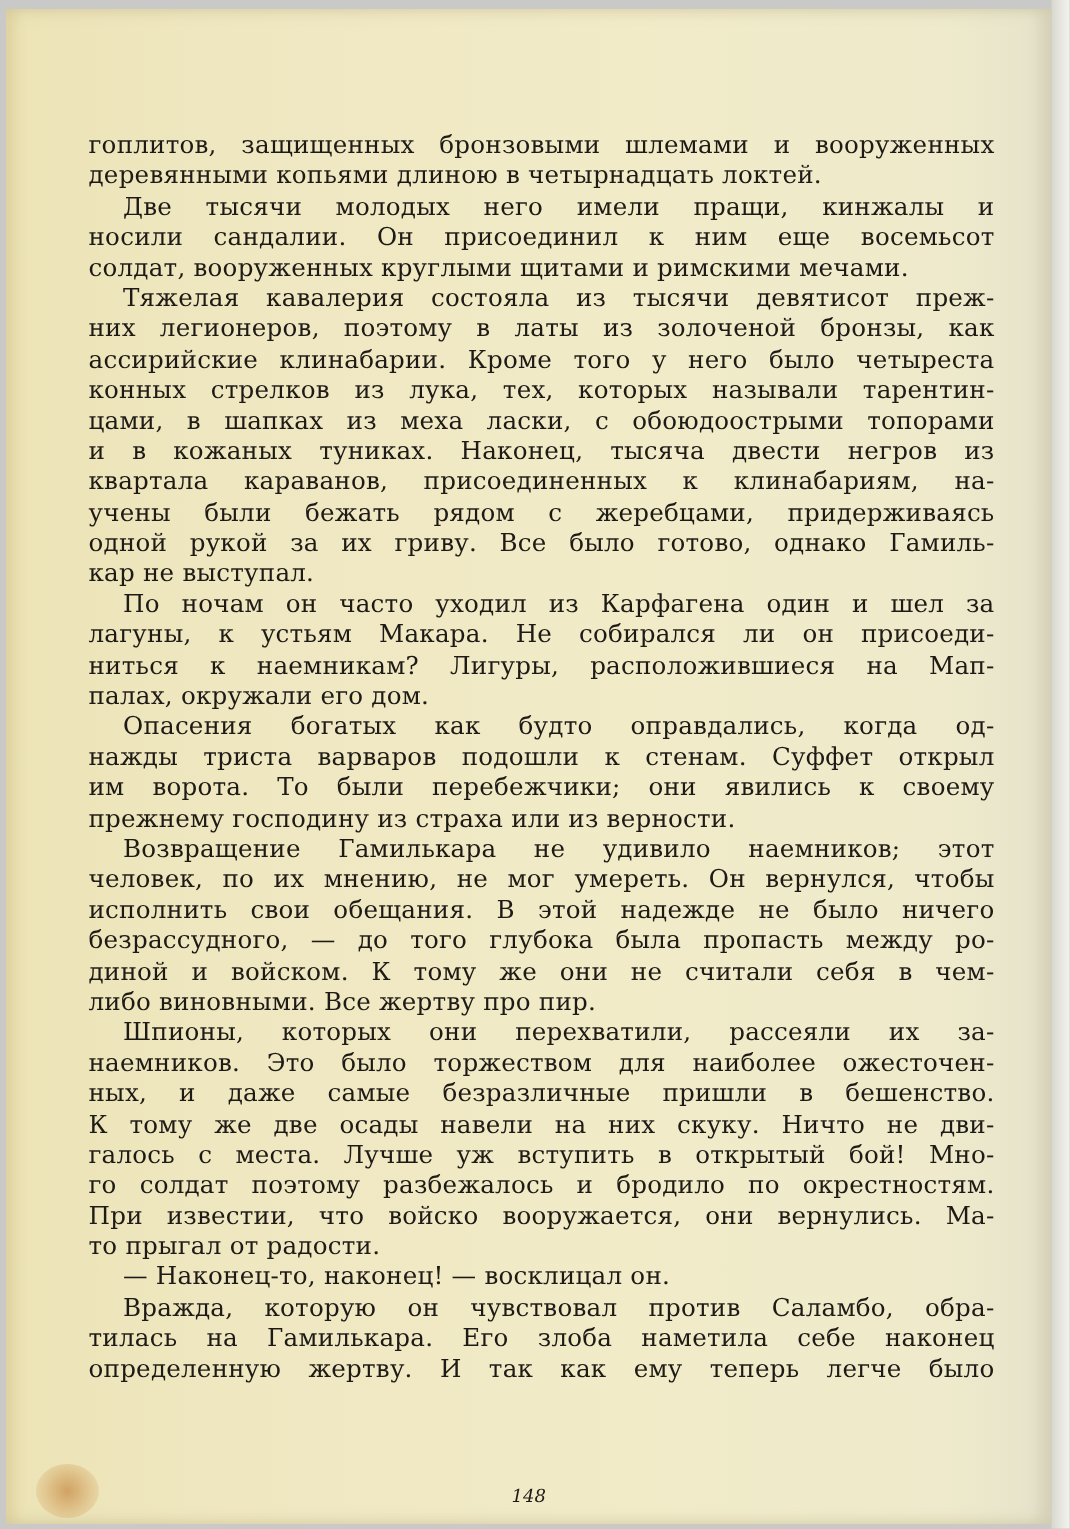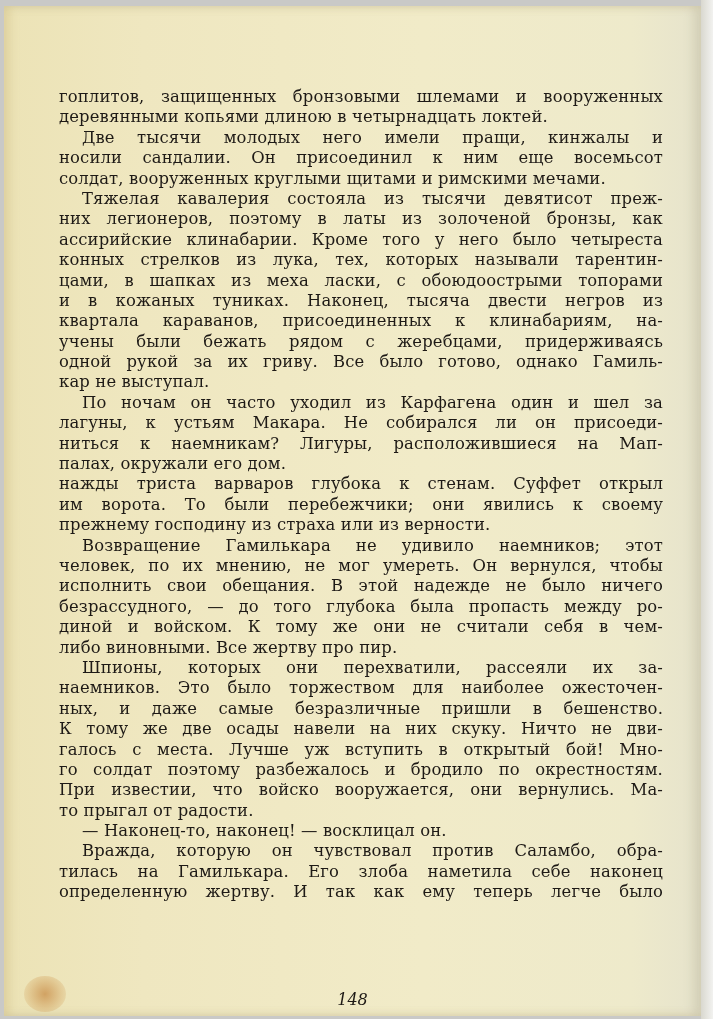--- a/index.html
+++ b/index.html
@@ -34,21 +34,21 @@
   }
   .line {
     display: block; white-space: nowrap;
     text-align-last: justify;
     height: 20.4px;
   }
   .line.indent { padding-left: 23px; }
   .line.last { text-align-last: left; }
   .folio {
     position: absolute; left: 0; width: 697px; top: 984px;
-    text-align: center; font-style: italic; font-size: 16px; color: #1e1a16;
+    text-align: center; font-style: italic; font-size: 12px; color: #1e1a16;
   }
 </style>
 </head>
 <body>
 
 <div class="page">
   <div class="stain"></div>
   <div class="text" id="text">
       <span class="line">гоплитов, защищенных бронзовыми шлемами и вооруженных</span>
       <span class="line last">деревянными копьями длиною в четырнадцать локтей.</span>
@@ -62,21 +62,22 @@
       <span class="line">цами, в шапках из меха ласки, с обоюдоострыми топорами</span>
       <span class="line">и в кожаных туниках. Наконец, тысяча двести негров из</span>
       <span class="line">квартала караванов, присоединенных к клинабариям, на-</span>
       <span class="line">учены были бежать рядом с жеребцами, придерживаясь</span>
       <span class="line">одной рукой за их гриву. Все было готово, однако Гамиль-</span>
       <span class="line last">кар не выступал.</span>
       <span class="line indent">По ночам он часто уходил из Карфагена один и шел за</span>
       <span class="line">лагуны, к устьям Макара. Не собирался ли он присоеди-</span>
       <span class="line">ниться к наемникам? Лигуры, расположившиеся на Мап-</span>
       <span class="line last">палах, окружали его дом.</span>
-      <span class="line">нажды триста варваров глубока к стенам. Суффет открыл</span>
+      <span class="line indent">Опасения богатых как будто оправдались, когда од-</span>
+      <span class="line">нажды триста варваров подошли к стенам. Суффет открыл</span>
       <span class="line">им ворота. То были перебежчики; они явились к своему</span>
       <span class="line last">прежнему господину из страха или из верности.</span>
       <span class="line indent">Возвращение Гамилькара не удивило наемников; этот</span>
       <span class="line">человек, по их мнению, не мог умереть. Он вернулся, чтобы</span>
       <span class="line">исполнить свои обещания. В этой надежде не было ничего</span>
       <span class="line">безрассудного, — до того глубока была пропасть между ро-</span>
       <span class="line">диной и войском. К тому же они не считали себя в чем-</span>
       <span class="line last">либо виновными. Все жертву про пир.</span>
       <span class="line indent">Шпионы, которых они перехватили, рассеяли их за-</span>
       <span class="line">наемников. Это было торжеством для наиболее ожесточен-</span>

